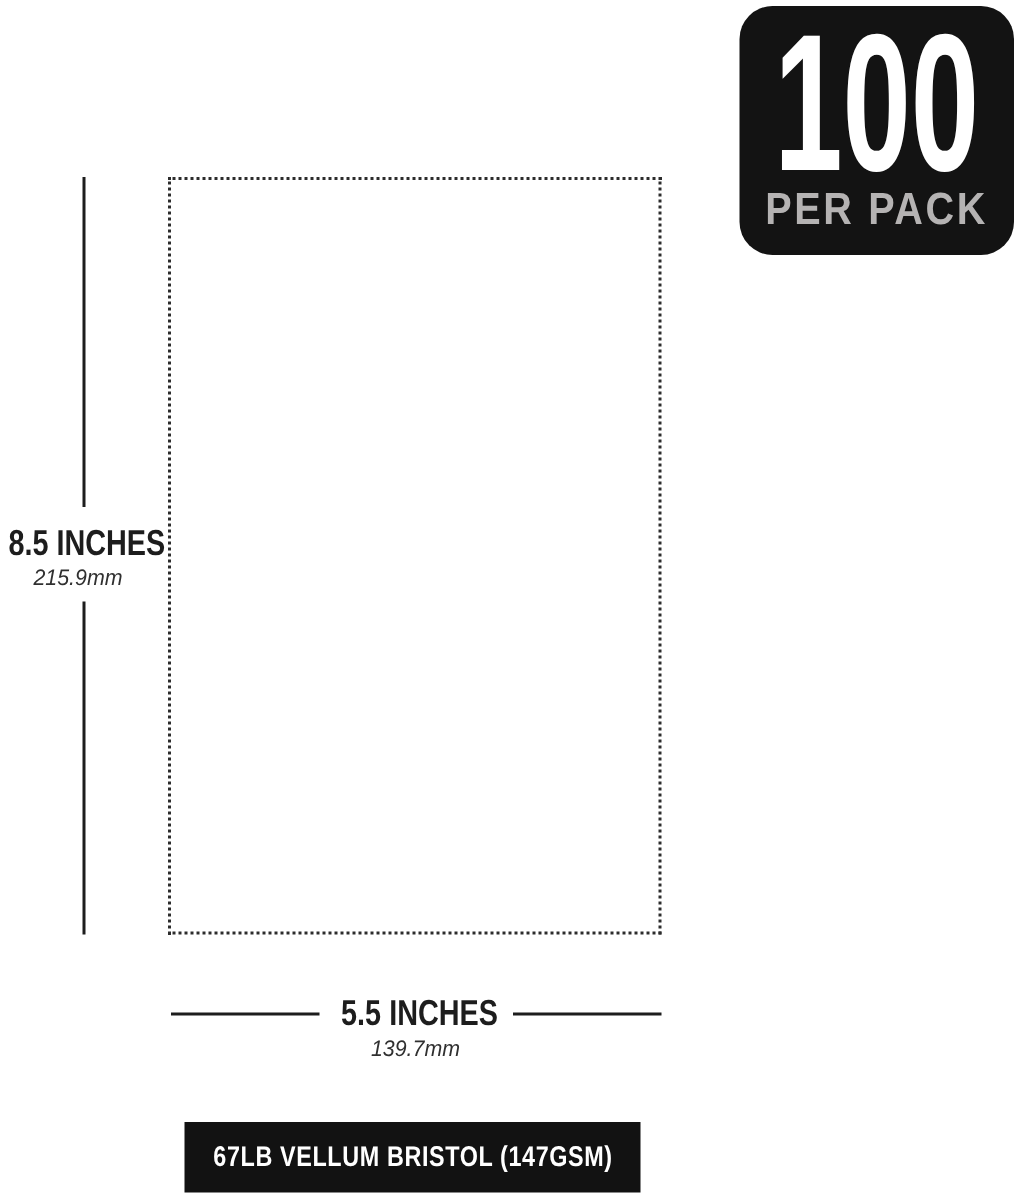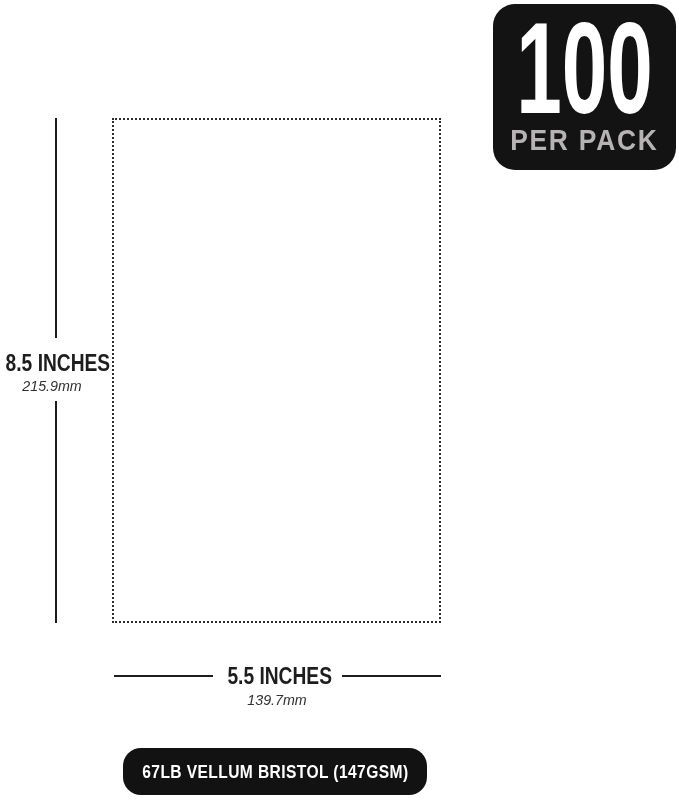--- a/index.html
+++ b/index.html
@@ -69,21 +69,21 @@
   }
   .w-mm{
     position:absolute;left:215px;top:691px;width:124px;text-align:center;
     font-style:italic;font-size:15px;line-height:17px;color:var(--mm-text);
     white-space:nowrap;transform:scaleX(0.95);transform-origin:50% 50%;
   }
   
   .footer-bar{
     position:absolute;left:123px;top:748px;width:304px;height:47px;
     background:var(--footer-bg);
-    display:flex;align-items:center;justify-content:center;border-radius:18px;
+    display:flex;align-items:center;justify-content:center;
   }
   .footer-bar span{
     color:var(--footer-text);font-weight:bold;font-size:19px;letter-spacing:0.5px;
     white-space:nowrap;transform:scaleX(0.82);transform-origin:50% 50%;
   }
 </style>
 </head>
 <body>
 
 <div class="canvas">

